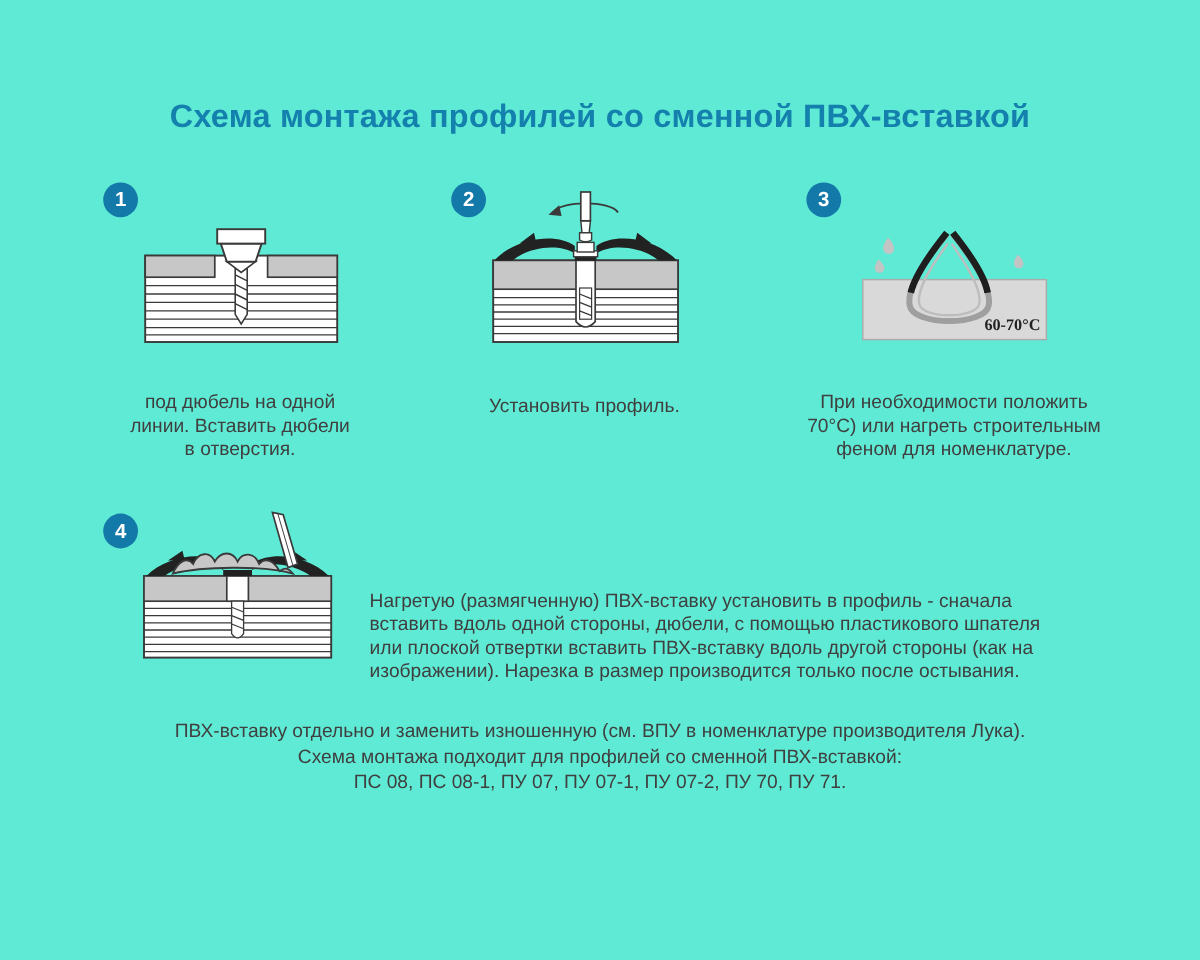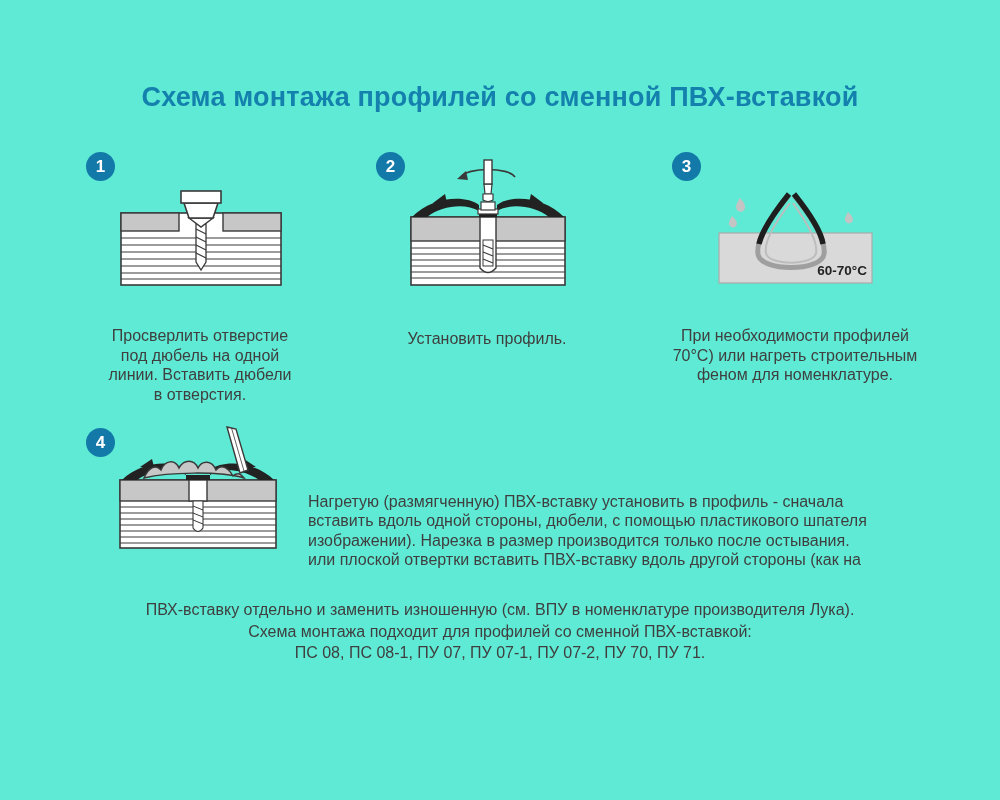--- a/index.html
+++ b/index.html
@@ -64,21 +64,20 @@
       <rect x="5" y="25" width="58" height="18" fill="#c7c7c7" stroke="#3a3a3a" stroke-width="1.4"></rect>
       <rect x="107" y="25" width="58" height="18" fill="#c7c7c7" stroke="#3a3a3a" stroke-width="1.4"></rect>
       <polygon points="80,36 90,36 90,74 85,82 80,74" fill="#ffffff" stroke="#3a3a3a" stroke-width="1.3"></polygon>
       <path d="M80,41 L90,46 M80,49 L90,54 M80,57 L90,62 M80,65 L90,70" stroke="#3a3a3a" stroke-width="1.2" fill="none"></path>
       <polygon points="73,30 97,30 85,39" fill="#ffffff" stroke="#3a3a3a" stroke-width="1.4"></polygon>
       <polygon points="68,15 102,15 97,30 73,30" fill="#ffffff" stroke="#3a3a3a" stroke-width="1.6"></polygon>
       <rect x="65" y="3" width="40" height="12" fill="#ffffff" stroke="#3a3a3a" stroke-width="1.6"></rect>
     </svg>
   </div>
   <div class="caption" style="left:88px;top:326px;width:224px;">
-    <div>Просверлить отверстие</div>
     <div>под дюбель на одной</div>
     <div>линии. Вставить дюбели</div>
     <div>в отверстия.</div>
   </div>
 
   <div class="badge" style="left:376px;top:152px;">2</div>
   <div class="illu" style="left:403px;top:158px;">
     <svg viewBox="0 0 170 132" width="170" height="132">
       <rect x="8" y="59" width="154" height="68" fill="#ffffff" stroke="#3a3a3a" stroke-width="1.6"></rect>
       <line x1="8" y1="90" x2="162" y2="90" stroke="#3a3a3a" stroke-width="1.1"></line>
@@ -101,35 +100,35 @@
       <polygon points="81,26 89,26 88,36 82,36" fill="#ffffff" stroke="#3a3a3a" stroke-width="1.2"></polygon>
       <path d="M80,36 h10 v6 q-5,3 -10,0 Z" fill="#ffffff" stroke="#3a3a3a" stroke-width="1.2"></path>
       <rect x="81" y="2" width="8" height="24" fill="#ffffff" stroke="#3a3a3a" stroke-width="1.4"></rect>
     </svg>
   </div>
   <div class="caption" style="left:357px;top:329px;width:260px;">
     <div>Установить профиль.</div>
   </div>
 
   <div class="badge" style="left:672px;top:152px;">3</div>
-  <div class="illu" style="left:710px;top:186px;">
+  <div class="illu" style="left:710px;top:186px;font-family:Liberation Serif, serif;">
     <svg viewBox="0 0 170 102" width="170" height="102">
       <rect x="9" y="47" width="153" height="50" fill="#d9d9d9" stroke="#ababab" stroke-width="1.2"></rect>
       <path d="M79,9 C58,34 46,55 48,68 C50,86 112,86 114,68 C116,55 104,34 84,9" fill="none" stroke="#9f9f9f" stroke-width="5"></path>
       <path d="M80,17 C64,38 54,57 56,67 C58,80 104,80 106,67 C108,57 98,38 83,17" fill="none" stroke="#bdbdbd" stroke-width="2"></path>
       <path d="M79,8 C63,28 52,45 49,58" fill="none" stroke="#1e1e1e" stroke-width="5.5"></path>
       <path d="M84,8 C100,28 111,45 113,58" fill="none" stroke="#1e1e1e" stroke-width="5.5"></path>
       <path d="M30,12 C26,18 25,21 27,24 A4.5,4.5 0 0 0 35,21 C35,18 33,15 30,12 Z" fill="#c4c4c4"></path>
       <path d="M22,30 C19,35 18,38 20,40 A4,4 0 0 0 27,38 C27,35 25,33 22,30 Z" fill="#c4c4c4"></path>
       <path d="M138,26 C135,31 134,34 136,36 A4,4 0 0 0 143,34 C143,31 141,29 138,26 Z" fill="#c4c4c4"></path>
       <text x="157" y="89" text-anchor="end" font-size="13.5" font-weight="bold" fill="#222222">60-70°C</text>
     </svg>
   </div>
   <div class="caption" style="left:645px;top:326px;width:300px;">
-    <div>При необходимости профилей</div>
+    <div>При необходимости положить</div>
     <div>70°C) или нагреть строительным</div>
     <div>феном для номенклатуре.</div>
   </div>
 
   <div class="badge" style="left:86px;top:428px;">4</div>
   <div class="illu" style="left:100px;top:426px;">
     <svg viewBox="0 0 190 128" width="190" height="128">
       <rect x="20" y="54" width="156" height="68" fill="#ffffff" stroke="#3a3a3a" stroke-width="1.6"></rect>
       <line x1="20" y1="81" x2="176" y2="81" stroke="#3a3a3a" stroke-width="1.1"></line>
       <line x1="20" y1="87" x2="176" y2="87" stroke="#3a3a3a" stroke-width="1.1"></line>
@@ -146,22 +145,22 @@
       <polygon points="40,41 52,33 54,41" fill="#222222"></polygon>
       <polygon points="156,41 144,33 142,41" fill="#222222"></polygon>
       <path d="M44,52 C49,41 56,38 61,44 C65,34 75,33 79,42 C84,33 94,33 98,42 C102,34 112,34 116,44 C121,38 128,41 133,50 C138,46 141,48 144,52 C120,45 68,46 44,52 Z" fill="#c7c7c7" stroke="#3a3a3a" stroke-width="1.5"></path>
       <polygon points="127,1 136,3 148,44 140,47" fill="#ffffff" stroke="#3a3a3a" stroke-width="1.4"></polygon>
       <line x1="131.5" y1="2" x2="144" y2="45" stroke="#3a3a3a" stroke-width="0.8"></line>
     </svg>
   </div>
   <div class="step4-text">
     <div>Нагретую (размягченную) ПВХ-вставку установить в профиль - сначала</div>
     <div>вставить вдоль одной стороны, дюбели, с помощью пластикового шпателя</div>
+    <div>или плоской отвертки вставить ПВХ-вставку вдоль другой стороны (как на</div>
     <div>изображении). Нарезка в размер производится только после остывания.</div>
-    <div>или плоской отвертки вставить ПВХ-вставку вдоль другой стороны (как на</div>
   </div>
 
   <div class="footer">
     <div>ПВХ-вставку отдельно и заменить изношенную (см. ВПУ в номенклатуре производителя Лука).</div>
     <div>Схема монтажа подходит для профилей со сменной ПВХ-вставкой:</div>
     <div>ПС 08, ПС 08-1, ПУ 07, ПУ 07-1, ПУ 07-2, ПУ 70, ПУ 71.</div>
   </div>
 
 </div>
 

